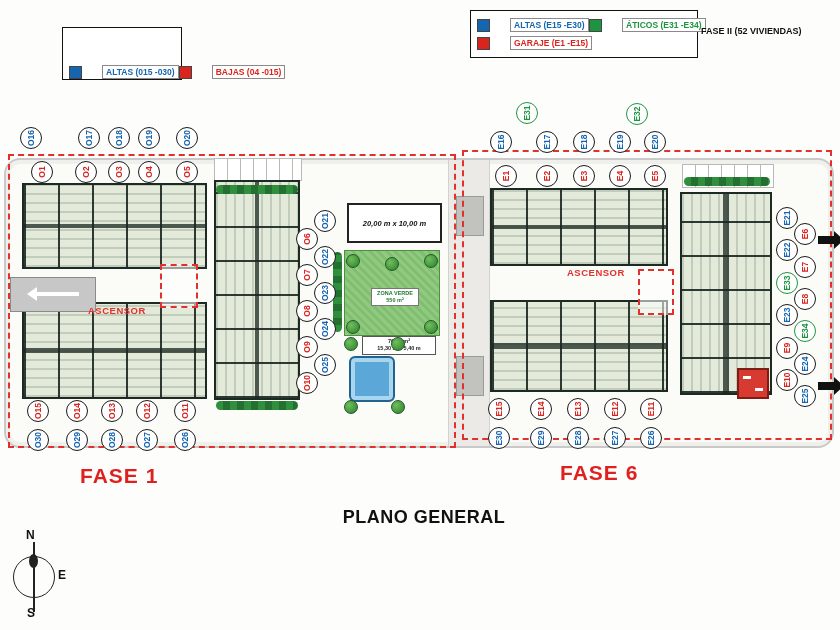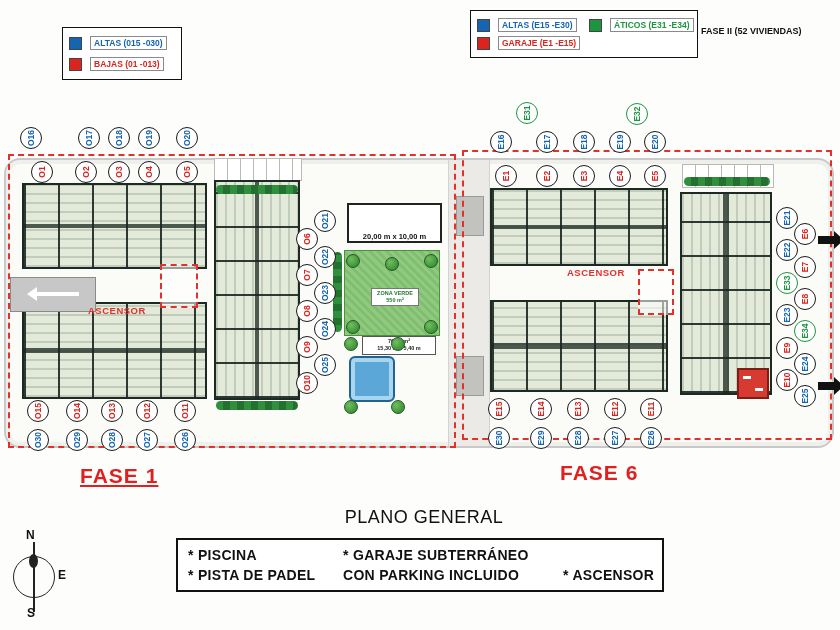--- a/index.html
+++ b/index.html
@@ -4,25 +4,25 @@
 <style>
   html,body{margin:0;padding:0;background:#ffffff;}
   .canvas{
     position:relative;width:840px;height:630px;background:#fdfdfb;overflow:hidden;
     font-family:"Liberation Sans",sans-serif;color:#111;
   }
   
   .l1-title{position:absolute;left:58px;top:8px;width:128px;height:16px;border:1.5px solid #111;
     background:#fff;font-weight:bold;font-size:8.5px;display:flex;align-items:center;justify-content:center;z-index:20;}
   .l1-box{position:absolute;left:62px;top:27px;width:120px;height:53px;border:1.5px solid #111;background:#fff;
-    display:flex;flex-direction:column;justify-content:space-evenly;padding:0 6px;box-sizing:border-box;z-index:20;}
+    display:flex;flex-direction:row;justify-content:space-evenly;padding:0 6px;box-sizing:border-box;z-index:20;}
   .l2-box{position:absolute;left:470px;top:10px;width:228px;height:48px;border:1.5px solid #111;background:#fff;
     display:grid;grid-template-columns:112px 1fr;align-content:space-evenly;padding:3px 6px;box-sizing:border-box;z-index:20;}
   .l2-title{position:absolute;left:701px;top:26px;font-weight:bold;font-size:9px;z-index:20;white-space:nowrap;}
-  .lrow{display:flex;align-items:flex-end;gap:8px;white-space:nowrap;}
+  .lrow{display:flex;align-items:flex-end;gap:20px;white-space:nowrap;}
   .sw{width:11px;height:11px;display:inline-block;border:1px solid #444;flex:none;}
   .sw-altas{background:var(--altas);} .sw-bajas{background:var(--bajas);} .sw-aticos{background:var(--aticos);}
   .ltag{border:1px solid #8a8a8a;background:#fff;padding:1px 3px;font-weight:bold;font-size:8.5px;}
   .t-altas{color:var(--altas);} .t-bajas{color:var(--bajas);} .t-aticos{color:var(--aticos);}
   
   #plan-layer{position:absolute;inset:0;}
   .sidewalk{position:absolute;left:4px;top:158px;width:830px;height:290px;border:2px solid #c9c9c9;
     border-radius:16px;box-shadow:inset 0 0 0 4px #efefec;background:#fbfbf8;z-index:0;box-sizing:border-box;}
   .midstrip{position:absolute;left:448px;top:160px;width:40px;height:286px;background:#eceae6;
     border-left:1px solid #d2d2d0;border-right:1px solid #d2d2d0;z-index:1;}
@@ -51,55 +51,55 @@
   #f2-bottom{left:490px;top:300px;width:178px;height:92px;}
   #f2-right{left:680px;top:192px;width:92px;height:203px;}
   .hedge{position:absolute;height:9px;border-radius:5px;z-index:4;
     background:repeating-linear-gradient(90deg,#2f8f3c 0 7px,#237030 7px 14px);}
   .hedge.v{width:9px;background:repeating-linear-gradient(0deg,#2f8f3c 0 7px,#237030 7px 14px);}
   #hedge1{left:216px;top:185px;width:82px;}
   #hedge2{left:216px;top:401px;width:82px;}
   #hedge3{left:684px;top:177px;width:86px;}
   #hedge4{left:333px;top:252px;height:80px;}
   #padel{position:absolute;left:347px;top:203px;width:95px;height:40px;background:#fff;border:2px solid #222;
-    display:flex;align-items:flex-end;justify-content:center;font-size:7.5px;font-weight:bold;z-index:3;box-sizing:border-box;}
+    display:flex;align-items:center;justify-content:center;font-size:7.5px;font-weight:bold;z-index:3;box-sizing:border-box;font-style:italic;}
   #zonaverde{position:absolute;left:344px;top:250px;width:94px;height:84px;background:#7fbf6e;border:1px solid #4e8f42;
     background-image:repeating-linear-gradient(45deg,rgba(255,255,255,.14) 0 3px,transparent 3px 6px);z-index:3;}
   #zv-label{position:absolute;left:371px;top:288px;width:44px;background:#fff;border:1px solid #777;z-index:5;
     font-size:5.5px;line-height:1.3;font-weight:bold;color:#1e7a2e;text-align:center;padding:1px 1px;}
   #pool-label{position:absolute;left:362px;top:336px;width:70px;background:#fff;border:1px solid #555;z-index:5;
     font-size:5.5px;line-height:1.35;font-weight:bold;color:#222;text-align:center;padding:1px 1px;}
   #pool{position:absolute;left:349px;top:356px;width:46px;height:46px;background:#5aa7d8;border:2px solid #23638f;
     border-radius:6px;box-shadow:inset 0 0 0 4px #a9d6ef;z-index:3;box-sizing:border-box;}
   .boundary{position:absolute;border:2px dashed #e2302c;z-index:8;pointer-events:none;box-sizing:border-box;}
   #b1{left:8px;top:154px;width:448px;height:294px;}
   #b2{left:462px;top:150px;width:370px;height:290px;}
   .asc-box{position:absolute;border:2px dashed #e2302c;background:rgba(255,255,255,.55);z-index:9;box-sizing:border-box;}
   #ascbox1{left:160px;top:264px;width:38px;height:44px;}
   #ascbox2{left:638px;top:269px;width:36px;height:46px;}
   .ascensor{position:absolute;color:#e2302c;font-weight:bold;font-size:9.5px;letter-spacing:.5px;z-index:10;white-space:nowrap;}
   #asc1{left:88px;top:305px;} #asc2{left:567px;top:267px;}
   .redbox{position:absolute;left:737px;top:368px;width:32px;height:31px;background:#d63a30;border:2px solid #7e1d16;z-index:9;
     box-sizing:border-box;background-image:linear-gradient(#fff,#fff),linear-gradient(#fff,#fff);
     background-size:8px 3px,8px 3px;background-position:4px 6px,16px 18px;background-repeat:no-repeat;}
   .fase-label{position:absolute;color:#e01f1f;font-weight:bold;font-size:21px;letter-spacing:1px;z-index:11;white-space:nowrap;}
-  #fase1l{left:80px;top:464px;text-decoration:underline;} #fase2l{left:560px;top:461px;}
+  #fase1l{left:80px;top:464px;} #fase2l{left:560px;top:461px;}
   
   .circle{position:absolute;width:22px;height:22px;border:1.5px solid #1a1a1a;border-radius:50%;background:#fff;
     display:flex;align-items:center;justify-content:center;box-sizing:border-box;z-index:12;}
   .circle span{font-weight:bold;font-size:8.5px;transform:rotate(-90deg);white-space:nowrap;}
   .circle.altas span{color:var(--altas);} .circle.bajas span{color:var(--bajas);} .circle.aticos span{color:var(--aticos);}
   .circle.aticos{border-color:var(--aticos);}
   .tree{position:absolute;width:14px;height:14px;border-radius:50%;z-index:9;
     background:radial-gradient(circle at 35% 35%,#6fbf5a,#2e7d32);border:1px solid #1d5c22;box-sizing:border-box;}
   .exit-arrow{position:absolute;width:16px;height:8px;background:#111;z-index:12;}
   .exit-arrow::after{content:'';position:absolute;left:100%;top:-5px;border-top:9px solid transparent;
     border-bottom:9px solid transparent;border-left:10px solid #111;}
   
-  .main-title{position:absolute;left:0;right:0;top:507px;text-align:center;font-weight:normal;font-size:18px;
+  .main-title{position:absolute;left:0;right:0;top:507px;text-align:center;font-weight:bold;font-size:18px;
     letter-spacing:.5px;z-index:20;margin-left:8px;}
   .features{position:absolute;left:176px;top:538px;width:488px;height:54px;border:2px solid #111;background:#fff;
     display:flex;flex-direction:column;justify-content:space-evenly;padding:2px 10px;box-sizing:border-box;
     font-weight:bold;font-size:14px;letter-spacing:.3px;z-index:20;}
   .frow{display:grid;grid-template-columns:155px 220px auto;white-space:nowrap;}
   
   #compass{position:absolute;left:6px;top:528px;width:66px;height:96px;z-index:20;font-weight:bold;font-size:12px;}
   .cCircle{position:absolute;left:7px;top:28px;width:42px;height:42px;border:1.5px solid #222;border-radius:50%;box-sizing:border-box;}
   .cLine{position:absolute;left:27px;top:14px;width:2px;height:70px;background:#222;}
   .cBulb{position:absolute;left:23px;top:26px;width:9px;height:14px;background:#222;border-radius:50%;}
@@ -110,21 +110,21 @@
 
 <div class="canvas">
 
   <div class="l1-box">
     <div class="lrow">
       <span class="sw sw-altas"></span>
       <span class="ltag t-altas">ALTAS (015 -030)</span>
     </div>
     <div class="lrow">
       <span class="sw sw-bajas"></span>
-      <span class="ltag t-bajas">BAJAS (01 -013)</span>
+      <span class="ltag t-bajas">BAJAS (04 -015)</span>
     </div>
   </div>
 
   <div class="l2-box">
     <div class="lrow">
       <span class="sw sw-altas"></span>
       <span class="ltag t-altas">ALTAS (E15 -E30)</span>
     </div>
     <div class="lrow">
       <span class="sw sw-aticos"></span>
@@ -386,32 +386,20 @@
       <div class="tree" style="left: 344px; top: 337px;"></div>
       <div class="tree" style="left: 391px; top: 337px;"></div>
       <div class="tree" style="left: 344px; top: 400px;"></div>
       <div class="tree" style="left: 391px; top: 400px;"></div>
       <div class="exit-arrow" style="left: 818px; top: 236px;"></div>
       <div class="exit-arrow" style="left: 818px; top: 382px;"></div>
     </div>
 
   <div class="main-title">PLANO GENERAL</div>
 
-  <div class="features">
-    <div class="frow">
-      <span>* PISCINA</span>
-      <span>* GARAJE SUBTERRÁNEO</span>
-      <span></span>
-    </div>
-    <div class="frow">
-      <span>* PISTA DE PADEL</span>
-      <span>CON PARKING INCLUIDO</span>
-      <span>* ASCENSOR</span>
-    </div>
-  </div>
 
   <div id="compass">
     <span class="cN">N</span>
     <div class="cCircle"></div>
     <div class="cLine"></div>
     <div class="cBulb"></div>
     <span class="cE">E</span>
     <span class="cS">S</span>
   </div>
 

